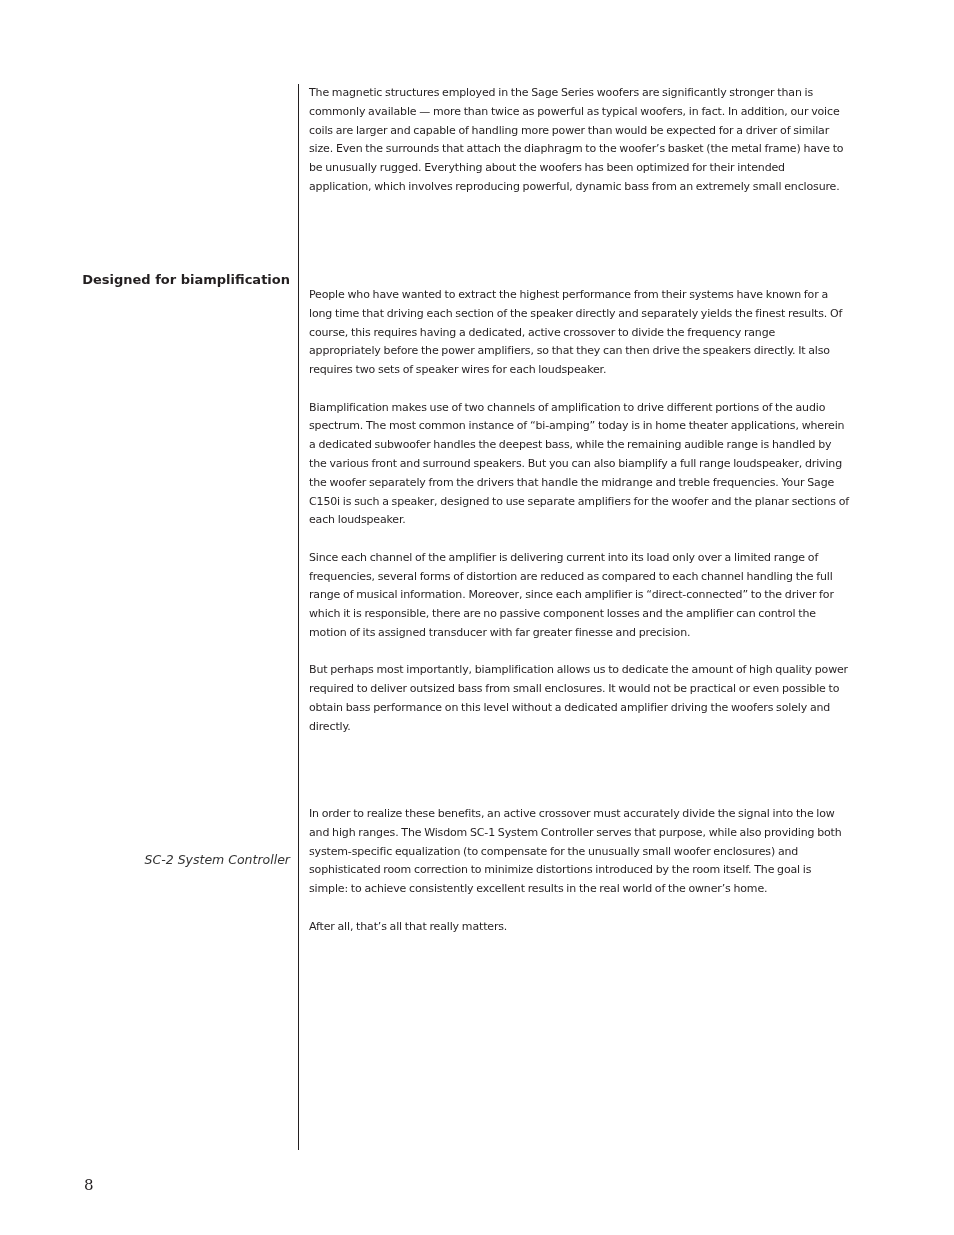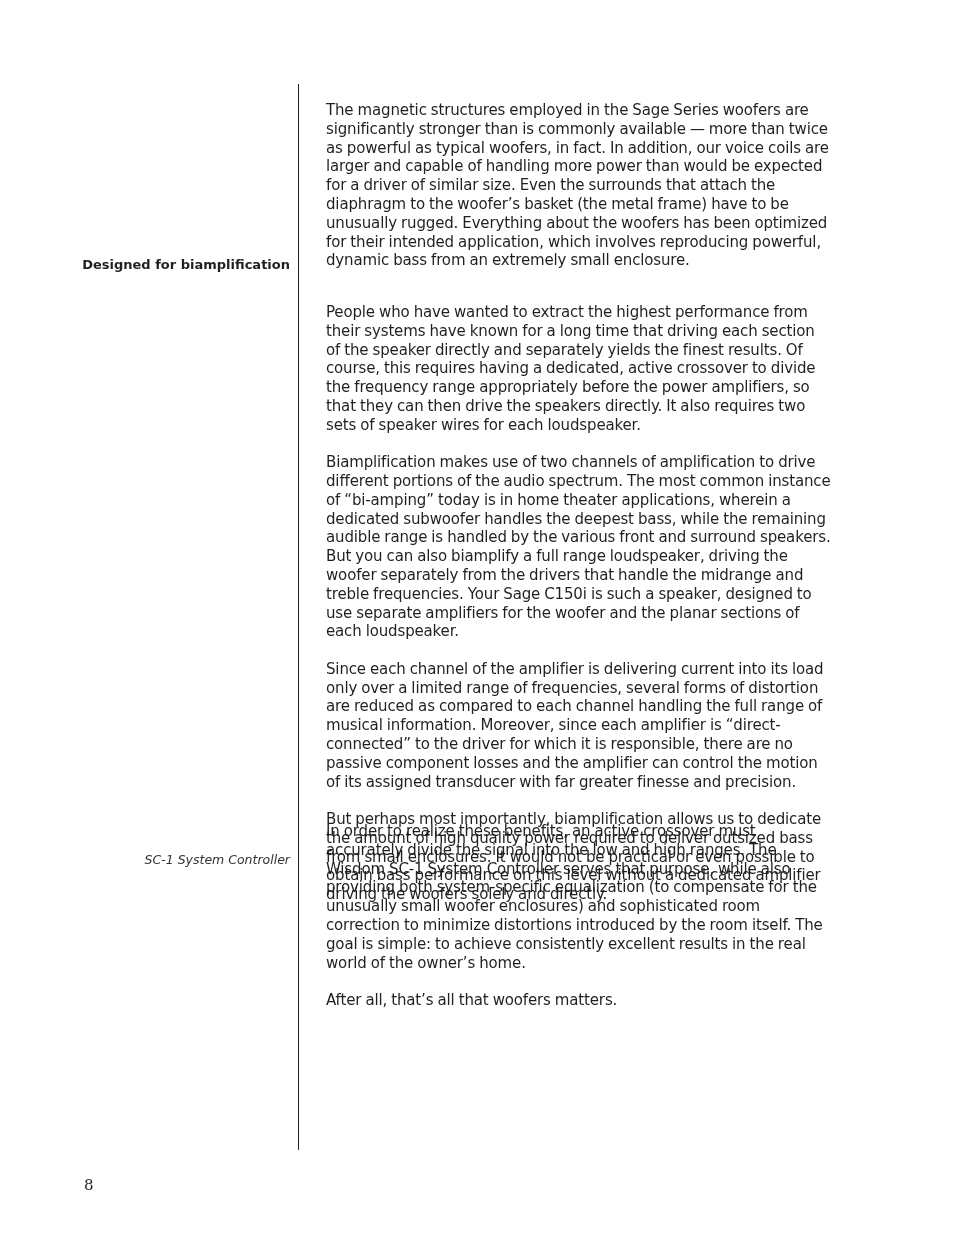--- a/index.html
+++ b/index.html
@@ -3,40 +3,40 @@
 <meta charset="utf-8">
 <style>
   html, body { margin: 0; padding: 0; background: #ffffff; }
   body { width: 954px; height: 1235px; position: relative; overflow: hidden;
          font-family: "DejaVu Sans", sans-serif; color: #231f20; }
   .rule { position: absolute; left: 298px; top: 84px; width: 1px; height: 1066px; background: #231f20; }
   .sidehead { position: absolute; right: 664px; font-size: 13px; white-space: nowrap; }
   .sidehead.bold { font-weight: bold; }
   .sidehead.italic { font-style: italic; color: #333; font-size: 12.5px; }
   .block { position: absolute; left: 309px; width: 540px; }
-  .para { margin: 17px; font-size: 15px; line-height: 18.8px; letter-spacing: -0.15px; word-spacing: -0.5px; }
+  .para { margin: 0; font-size: 11px; line-height: 18.8px; letter-spacing: -0.15px; word-spacing: -0.5px; }
   .para + .para { margin-top: 18.6px; }
   .pagenum { position: absolute; left: 84px; top: 1176px; font-family: "DejaVu Serif", serif; font-size: 15px; }
 </style>
 </head>
 <body>
 
 <div class="rule"></div>
 
 <div class="block" style="top:84px;">
   <p class="para">The magnetic structures employed in the Sage Series woofers are significantly stronger than is commonly available — more than twice as powerful as typical woofers, in fact. In addition, our voice coils are larger and capable of handling more power than would be expected for a driver of similar size. Even the surrounds that attach the diaphragm to the woofer’s basket (the metal frame) have to be unusually rugged. Everything about the woofers has been optimized for their intended application, which involves reproducing powerful, dynamic bass from an extremely small enclosure.</p>
 </div>
 
-<div class="sidehead bold" style="top:257px;">Designed for biamplification</div>
+<div class="sidehead bold" style="top:272px;">Designed for biamplification</div>
 <div class="block" style="top:286px;">
   <p class="para">People who have wanted to extract the highest performance from their systems have known for a long time that driving each section of the speaker directly and separately yields the finest results. Of course, this requires having a dedicated, active crossover to divide the frequency range appropriately before the power amplifiers, so that they can then drive the speakers directly. It also requires two sets of speaker wires for each loudspeaker.</p>
   <p class="para">Biamplification makes use of two channels of amplification to drive different portions of the audio spectrum. The most common instance of “bi-amping” today is in home theater applications, wherein a dedicated subwoofer handles the deepest bass, while the remaining audible range is handled by the various front and surround speakers. But you can also biamplify a full range loudspeaker, driving the woofer separately from the drivers that handle the midrange and treble frequencies. Your Sage C150i is such a speaker, designed to use separate amplifiers for the woofer and the planar sections of each loudspeaker.</p>
   <p class="para">Since each channel of the amplifier is delivering current into its load only over a limited range of frequencies, several forms of distortion are reduced as compared to each channel handling the full range of musical information. Moreover, since each amplifier is “direct-connected” to the driver for which it is responsible, there are no passive component losses and the amplifier can control the motion of its assigned transducer with far greater finesse and precision.</p>
   <p class="para">But perhaps most importantly, biamplification allows us to dedicate the amount of high quality power required to deliver outsized bass from small enclosures. It would not be practical or even possible to obtain bass performance on this level without a dedicated amplifier driving the woofers solely and directly.</p>
 </div>
 
-<div class="sidehead italic" style="top:852px;">SC-1 System Controller</div>
+<div class="sidehead italic" style="top:852px;">SC-2 System Controller</div>
 <div class="block" style="top:805px;">
   <p class="para">In order to realize these benefits, an active crossover must accurately divide the signal into the low and high ranges. The Wisdom SC-1 System Controller serves that purpose, while also providing both system-specific equalization (to compensate for the unusually small woofer enclosures) and sophisticated room correction to minimize distortions introduced by the room itself. The goal is simple: to achieve consistently excellent results in the real world of the owner’s home.</p>
-  <p class="para">After all, that’s all that woofers matters.</p>
+  <p class="para">After all, that’s all that really matters.</p>
 </div>
 
 <div class="pagenum">8</div>
 
 </body></html>

